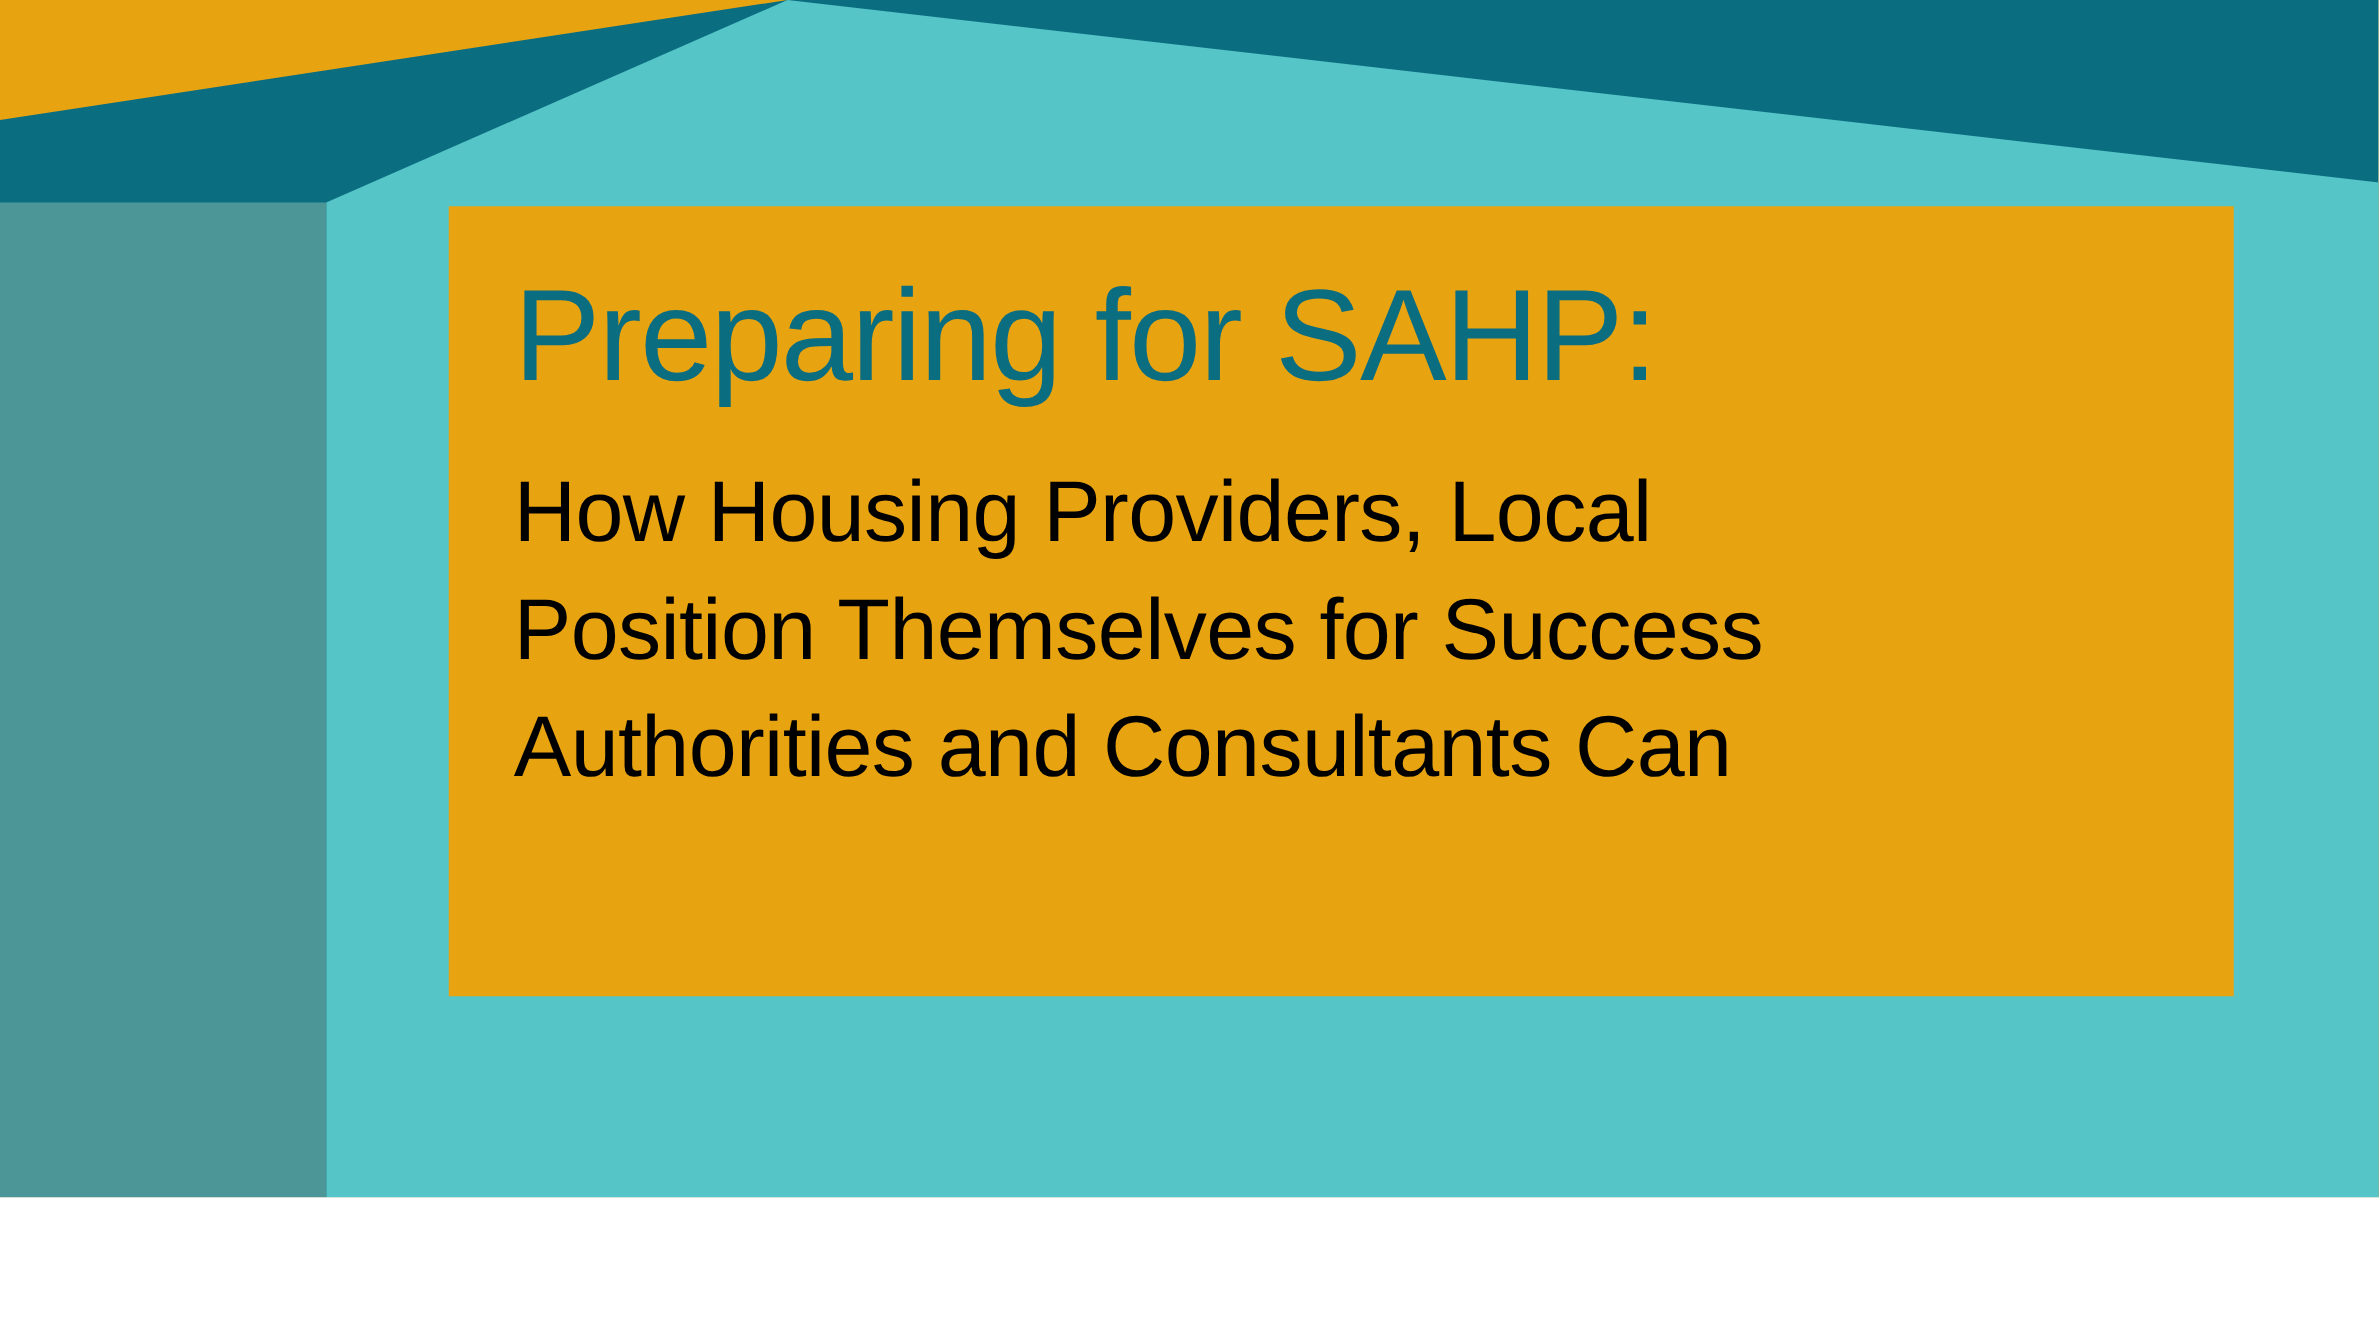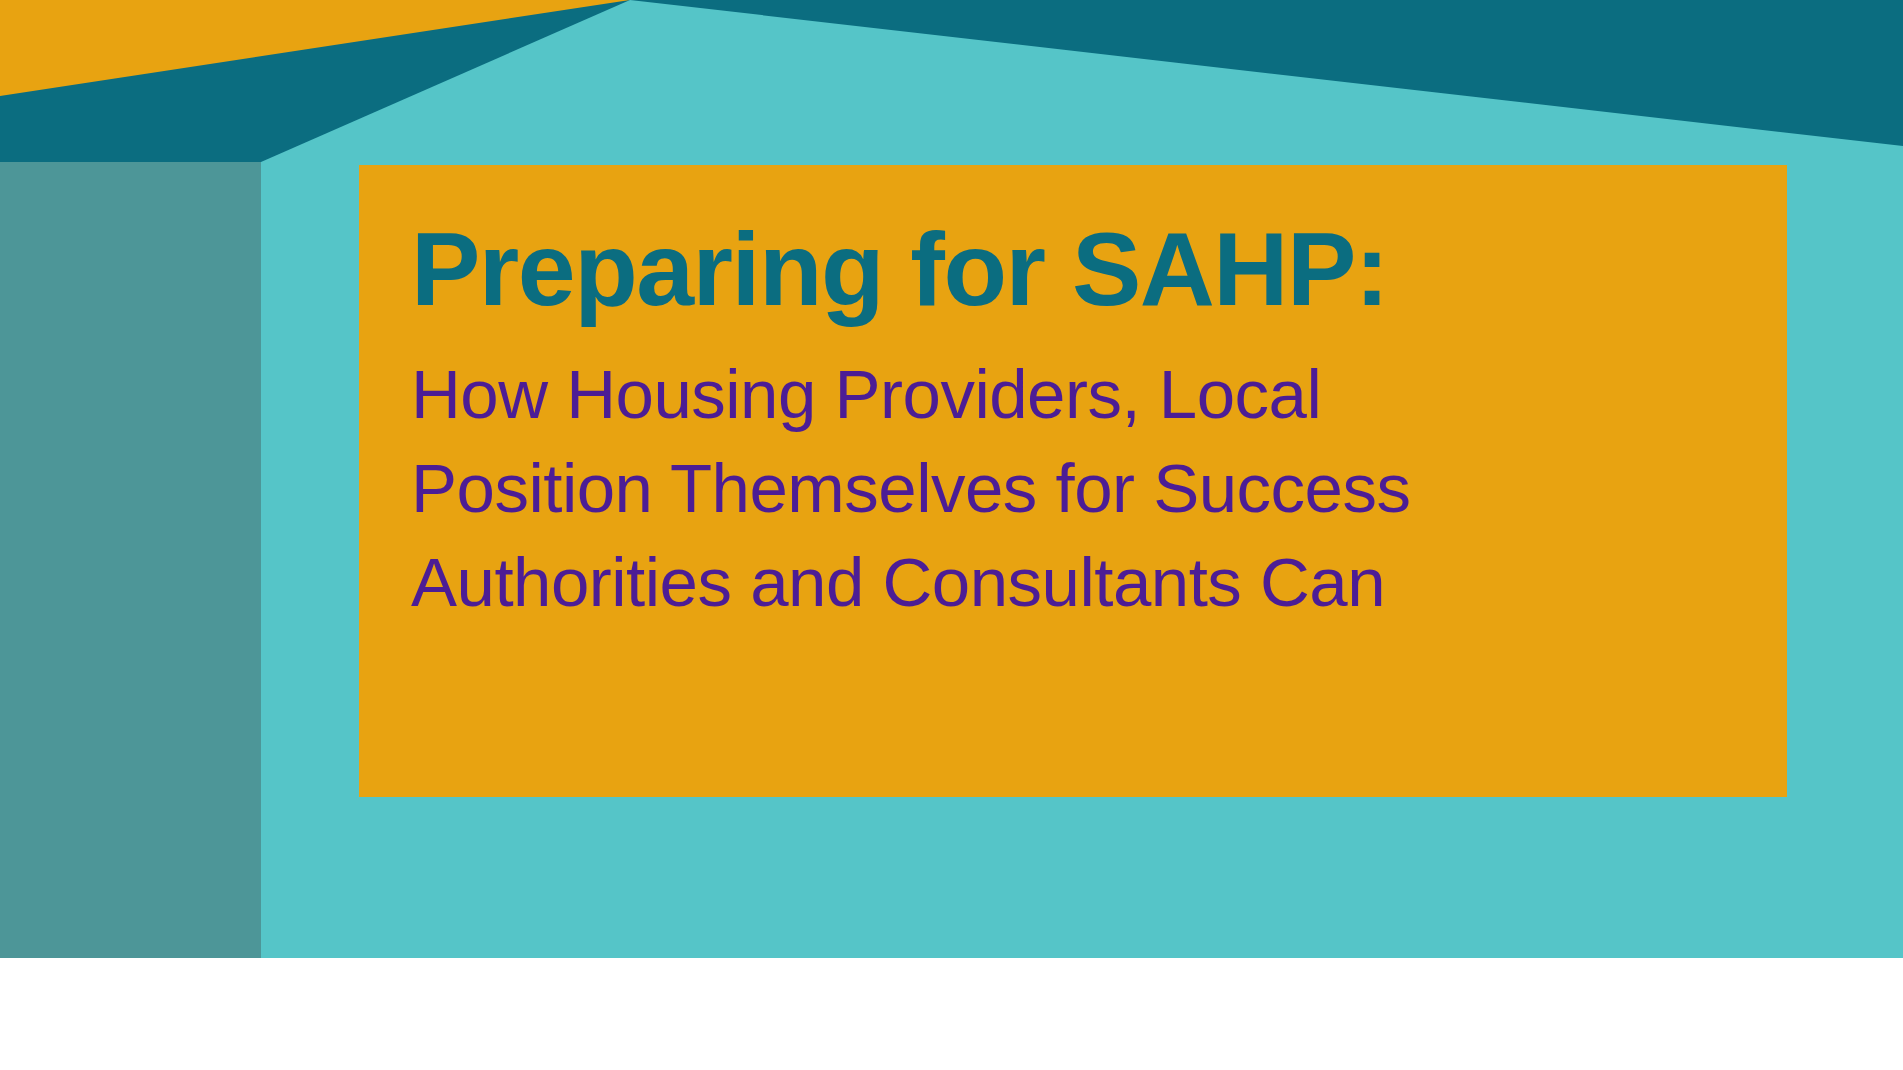--- a/index.html
+++ b/index.html
@@ -39,28 +39,28 @@
     width: 1428px;
     height: 632px;
     background: #e8a311;
     box-sizing: border-box;
     padding: 46px 52px 34px 52px;
   }
   .card-title {
     margin: 0;
     color: #0b6d80;
     font-size: 104px;
-    font-weight: 700;
+    font-weight: 400;
     line-height: 1.12;
     letter-spacing: -1.5px;
     white-space: nowrap;
   }
   .card-subtitle {
-    margin: 21px 0 0 0;
-    color: #4c1d95;
+    margin: 36px 0 0 0;
+    color: #000000;
     font-size: 69px;
     font-weight: 400;
     line-height: 1.36;
     letter-spacing: -0.5px;
   }
   .card-subtitle .sub-line {
     display: block;
     white-space: nowrap;
   }
   .footer-strip {

